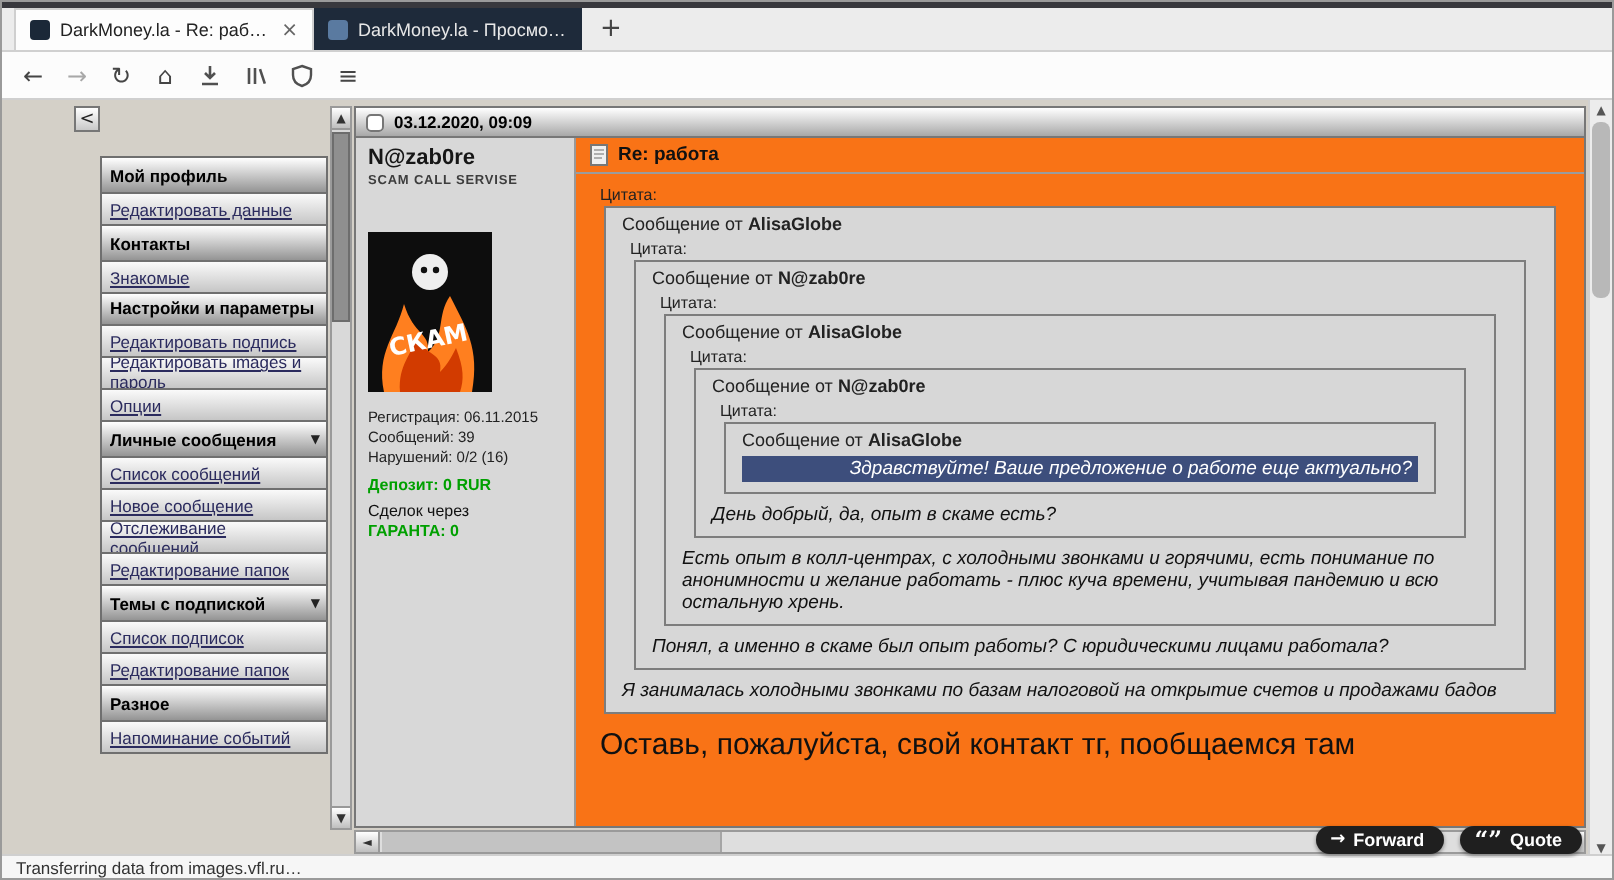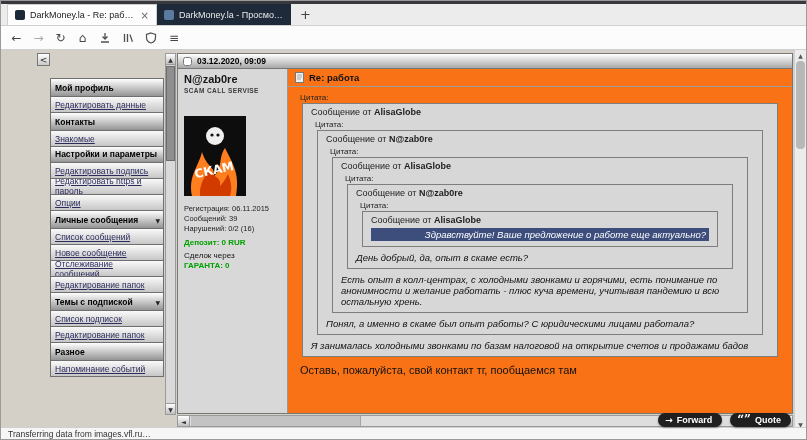--- a/index.html
+++ b/index.html
@@ -64,21 +64,21 @@
 
   .msgcol { flex:1; background:#f97316; display:flex; flex-direction:column; min-width:0; }
   .msg-title { display:flex; align-items:center; gap:5px; padding:3px 7px; font-size:9.5px; font-weight:bold; color:#111; border-bottom:1px solid #9c9c9c; }
   .msg-content { padding:3px 8px; font-size:9.5px; color:#111; }
   .quote-label { font-size:8px; font-weight:normal; color:#222; margin:3px 0 1px 4px; }
   .quote-box { border:1px solid #7d7d7d; background:#d7d7d7; padding:3px 8px 5px 8px; margin:0 6px 5px 6px; }
   .quote-head { font-size:9px; color:#222; }
   .quote-head b { font-size:9px; }
   .quote-text { font-size:9.5px; font-style:italic; color:#111; margin-top:3px; }
   .quote-text.selected { background:#3d4e7c; color:#fff; padding:1px 3px;text-align:right; }
-  .msg-body { font-size:11px; color:#111; margin:7px 2px 0 4px; }
+  .msg-body { font-size:15px; color:#111; margin:7px 2px 0 4px; }
 
   
   .hscroll { position:absolute; left:176px; right:13px; top:365px; height:12px; background:#dedede; border:1px solid #9a9a9a; }
   .hs-btn { position:absolute; top:0; width:12px; height:100%; background:linear-gradient(#fff,#bfbfbf); font-size:6px; color:#333; display:flex; align-items:center; justify-content:center; }
   .hs-btn.left { left:0; border-right:1px solid #999; }
   .hs-btn.right { right:0; border-left:1px solid #999; }
   .hs-thumb { position:absolute; left:13px; top:0; width:170px; height:100%; background:#c3c3c3; border-right:1px solid #a5a5a5; }
 
   .post-buttons { position:absolute; right:15px; bottom:2px; display:flex; gap:8px; z-index:5; }
   .pbtn { display:flex; align-items:center; gap:4px; background:#1f1f1f; color:#fff; border-radius:10px; padding:2px 10px 2px 7px; font-size:9px; font-weight:bold; box-shadow:0 1px 2px rgba(0,0,0,.4); }
@@ -152,21 +152,21 @@
       <div class="cell link">
           <span>Знакомые</span>
         </div>
       <div class="cell header tall">
           <span>Настройки и параметры</span>
         </div>
       <div class="cell link">
           <span>Редактировать подпись</span>
         </div>
       <div class="cell link tall">
-          <span>Редактировать https и пароль</span>
+          <span>Редактировать images и пароль</span>
         </div>
       <div class="cell link">
           <span>Опции</span>
         </div>
       <div class="cell header">
           <span>Личные сообщения</span>
           <span class="arrow g">▼</span>
         </div>
       <div class="cell link">
           <span>Список сообщений</span>

